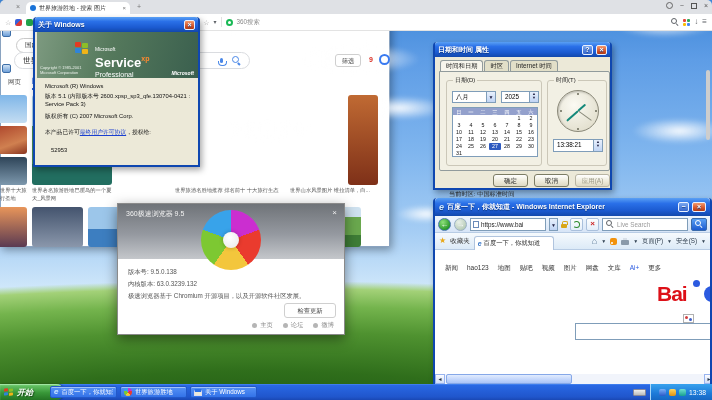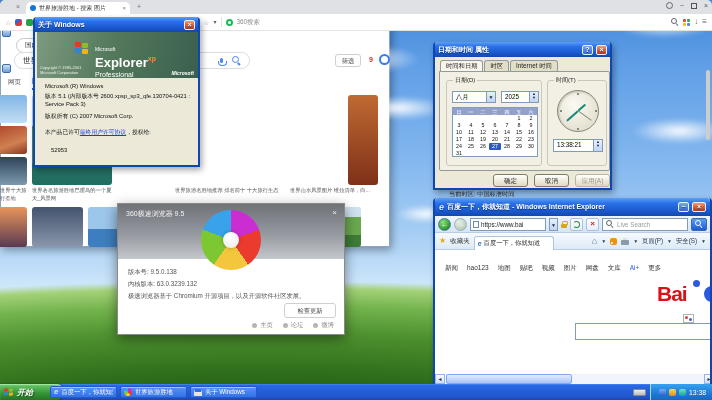--- a/index.html
+++ b/index.html
@@ -247,21 +247,21 @@
     <span>关于 Windows</span>
     <span class="sp"></span>
     <span class="tbbtn close">×</span>
   </div>
   <div class="aw-banner">
     <div class="aw-flagbox">
       <span class="winflag"><i class="fr"></i><i class="fg"></i><i class="fb"></i><i class="fy"></i></span>
     </div>
     <div class="aw-prod">
       <span class="ms">Microsoft</span><br>
-      <span class="wn">Explorer</span><span class="xp">xp</span>
+      <span class="wn">Service</span><span class="xp">xp</span>
       <span class="ed">Professional</span>
     </div>
     <div class="aw-copy">
       <span>Copyright © 1985-2001</span><br>
       <span>Microsoft Corporation</span>
     </div>
     <div class="aw-logoword">Microsoft</div>
   </div>
   <div class="aw-line" style="top:66px">Microsoft (R) Windows</div>
   <div class="aw-line" style="top:76px">版本 5.1 (内部版本号 2600.xpsp_sp3_qfe.130704-0421 : Service Pack 3)</div>

